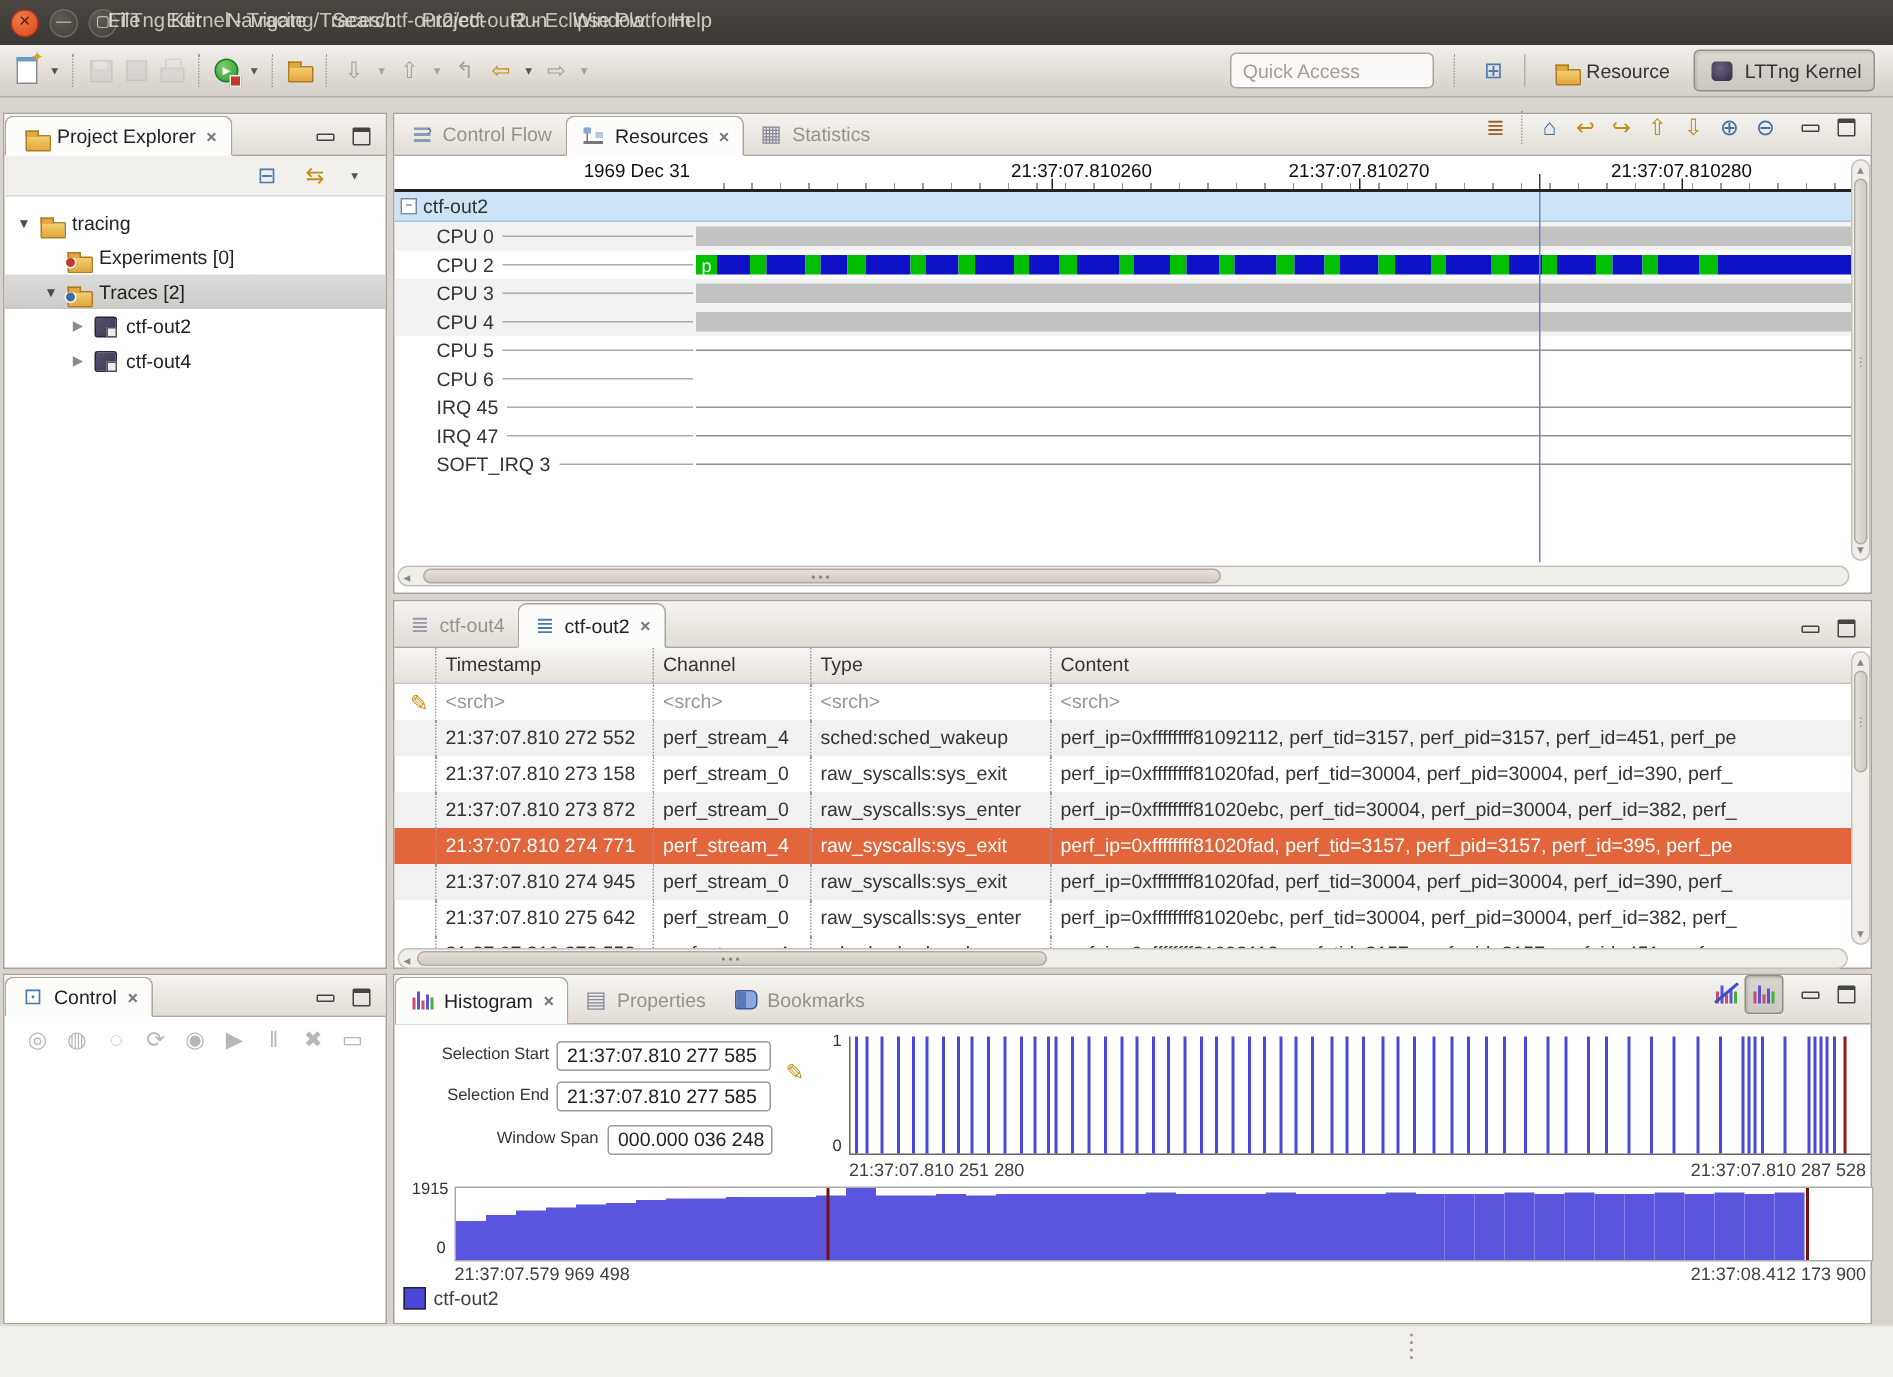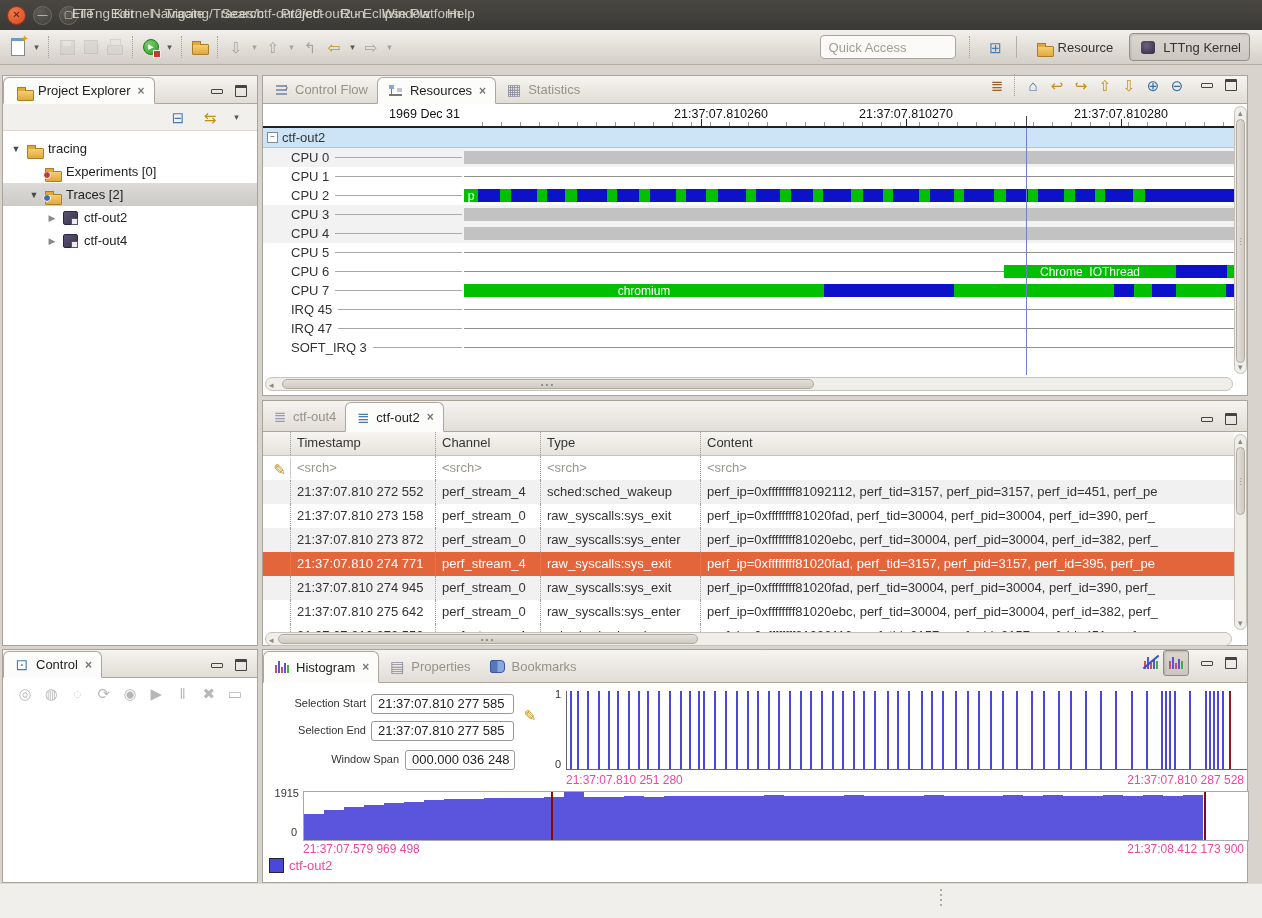--- a/index.html
+++ b/index.html
@@ -107,21 +107,21 @@
   .ev-filter{color:#9A968E;}
   #ev-rows .ev-row:nth-child(odd){background:#F1F1F1;}
   #ev-rows .ev-row.selected{background:#E2653B;}
   
   .hfield{position:absolute;height:20px;border:1px solid #999;border-radius:3px;background:#FFF;padding:1px 6px 0 6px;box-sizing:border-box;white-space:nowrap;font-size:13px;color:#222;}
   .hlabel{position:absolute;font-size:11px;color:#333;text-align:right;}
   #hist-range{position:absolute;border-left:1px solid #666;border-bottom:1px solid #666;}
   .hline{position:absolute;top:0;bottom:0;width:2px;background:#4A48D8;}
   .hsel{position:absolute;top:0;bottom:0;width:2px;background:#8E1A1A;}
   .hist-axis-num{position:absolute;font-size:11px;color:#333;}
-  .hist-time{position:absolute;font-size:12px;color:#ec4899;white-space:nowrap;}
+  .hist-time{position:absolute;font-size:12px;color:#404040;white-space:nowrap;}
   #hist-full{position:absolute;border:1px solid #AAA;background:#FFF;}
   #hist-full-bars{position:absolute;left:0;bottom:0;height:100%;width:95.3%;display:flex;align-items:flex-end;}
   .fbar{flex:1;background:#5B55DD;}
   .fmarker{position:absolute;top:0;bottom:0;width:2px;background:#7A1010;z-index:3;}
   #hist-legend-swatch{position:absolute;width:13px;height:13px;background:#4A48D8;border:1px solid #223;}
   
   #ctl-toolbar{height:26px;display:flex;align-items:center;justify-content:space-between;padding:2px 10px 0 10px;}
   
   #statusbar{position:absolute;left:0;top:883px;width:1262px;height:35px;background:#F1EFEB;border-top:1px solid #DDD9D2;}
   .sash-dot{position:absolute;width:2px;height:2px;background:#9A968E;border-radius:50%;}
@@ -319,29 +319,20 @@
           <div class="res-name">
             <div style="white-space: nowrap;">CPU 0</div>
             <div class="leader"></div>
           </div>
           <div class="res-chart">
             <div class="graybar"></div>
           </div>
         </div>
         <div class="res-row">
           <div class="res-name">
-            <div style="white-space: nowrap;">CPU 1</div>
-            <div class="leader"></div>
-          </div>
-          <div class="res-chart">
-            <div class="idleline"></div>
-          </div>
-        </div>
-        <div class="res-row">
-          <div class="res-name">
             <div style="white-space: nowrap;">CPU 2</div>
             <div class="leader"></div>
           </div>
           <div class="res-chart">
             <div class="seg" style="background: rgb(0, 192, 0); width: 14px;">p</div>
             <div class="seg" style="background: rgb(13, 18, 200); width: 22px;"></div>
             <div class="seg" style="background: rgb(0, 192, 0); width: 11px;"></div>
             <div class="seg" style="background: rgb(13, 18, 200); width: 26px;"></div>
             <div class="seg" style="background: rgb(0, 192, 0); width: 10px;"></div>
             <div class="seg" style="background: rgb(13, 18, 200); width: 18px;"></div>
@@ -405,44 +396,20 @@
             <div class="leader"></div>
           </div>
           <div class="res-chart">
             <div class="idleline"></div>
           </div>
         </div>
         <div class="res-row">
           <div class="res-name">
             <div style="white-space: nowrap;">CPU 6</div>
             <div class="leader"></div>
-          </div>
-          <div class="res-chart">
-            <div class="seg" style="position: relative; height: 19px; width: 540px;">
-              <div style="position: absolute; left: 0px; right: 0px; top: 9px; height: 1px; background: rgb(144, 144, 144);"></div>
-            </div>
-            <div class="seg" style="background: rgb(0, 192, 0); width: 172px;">Chrome_IOThread</div>
-            <div class="seg" style="background: rgb(13, 18, 200); width: 51px;"></div>
-            <div class="seg" style="background: rgb(0, 192, 0); width: 8px;"></div>
-          </div>
-        </div>
-        <div class="res-row">
-          <div class="res-name">
-            <div style="white-space: nowrap;">CPU 7</div>
-            <div class="leader"></div>
-          </div>
-          <div class="res-chart">
-            <div class="seg" style="background: rgb(0, 192, 0); width: 360px;">chromium</div>
-            <div class="seg" style="background: rgb(13, 18, 200); width: 130px;"></div>
-            <div class="seg" style="background: rgb(0, 192, 0); width: 160px;"></div>
-            <div class="seg" style="background: rgb(13, 18, 200); width: 20px;"></div>
-            <div class="seg" style="background: rgb(0, 192, 0); width: 18px;"></div>
-            <div class="seg" style="background: rgb(13, 18, 200); width: 24px;"></div>
-            <div class="seg" style="background: rgb(0, 192, 0); width: 50px;"></div>
-            <div class="seg" style="background: rgb(13, 18, 200); flex: 1 1 0%;"></div>
           </div>
         </div>
         <div class="res-row">
           <div class="res-name">
             <div style="white-space: nowrap;">IRQ 45</div>
             <div class="leader"></div>
           </div>
           <div class="res-chart">
             <div class="idleline"></div>
           </div>

